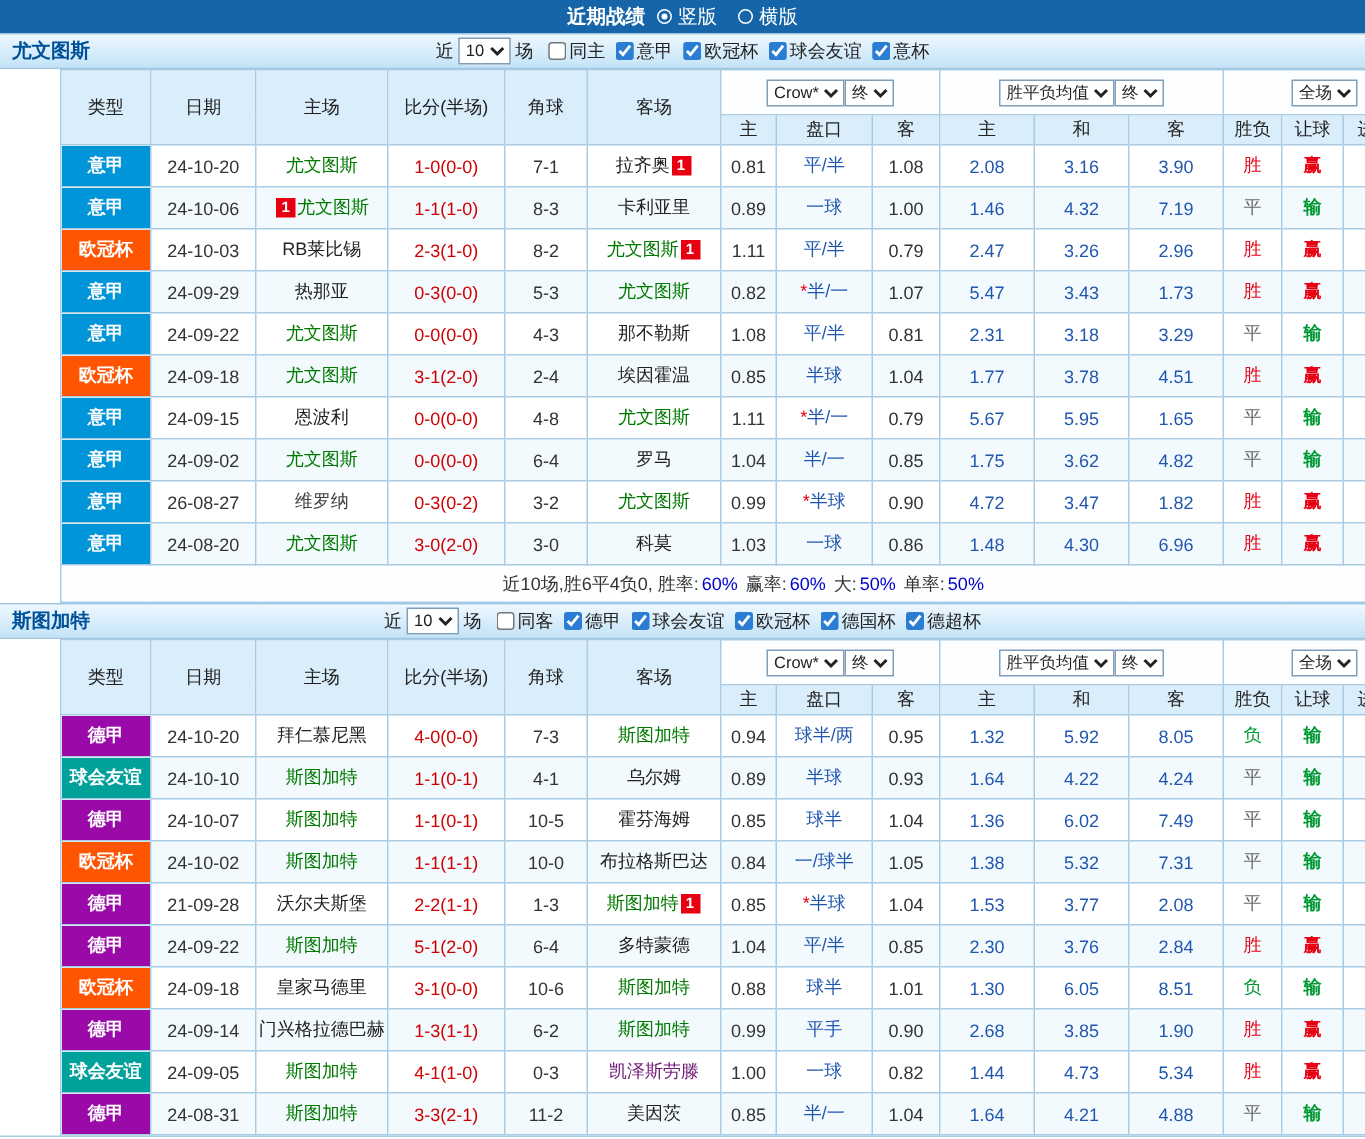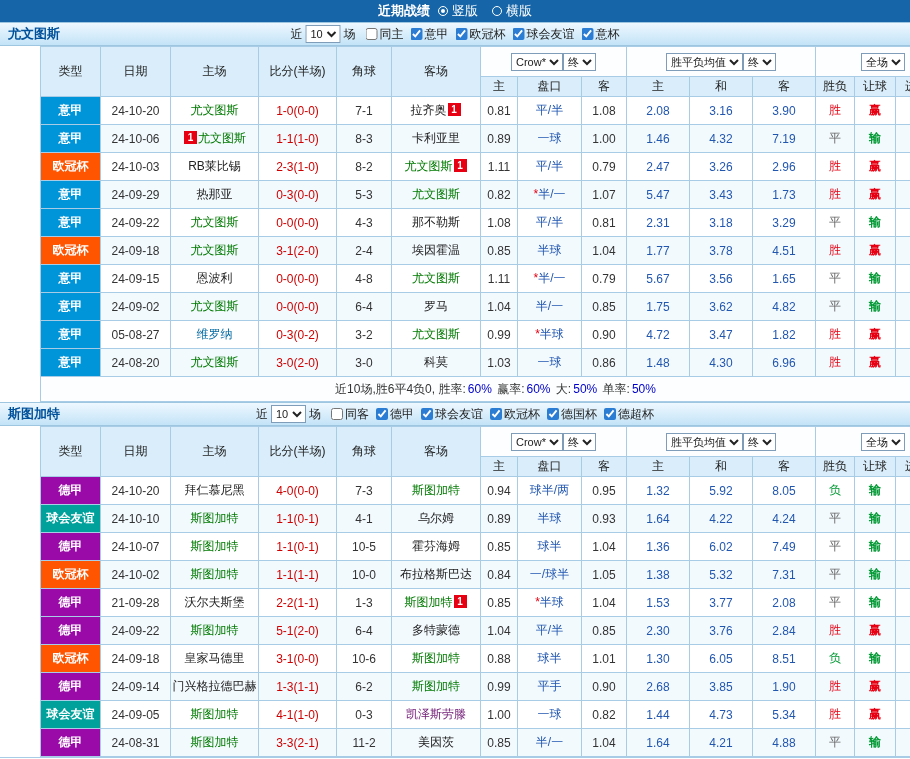--- a/index.html
+++ b/index.html
@@ -242,21 +242,21 @@
           <td class="comp" style="background: rgb(0, 149, 217);">意甲</td>
           <td>24-09-15</td>
           <td class="teamcell"><span style="color: rgb(34, 34, 34);">恩波利</span></td>
           <td class="score">0-0(0-0)</td>
           <td>4-8</td>
           <td class="teamcell"><span style="color: rgb(0, 122, 0);">尤文图斯</span></td>
           <td class="oddsn">1.11</td>
           <td class="hand"><span style="color: rgb(230, 0, 18);">*</span>半/一</td>
           <td class="oddsn">0.79</td>
           <td class="avg">5.67</td>
-          <td class="avg">3.56</td>
+          <td class="avg">5.95</td>
           <td class="avg">1.65</td>
           <td style="color: rgb(102, 102, 102);">平</td>
           <td style="color: rgb(0, 153, 51); font-weight: bold;">输</td>
           <td style="color: rgb(0, 153, 51);">小</td>
         </tr>
         <tr class="data alt">
           <td class="comp" style="background: rgb(0, 149, 217);">意甲</td>
           <td>24-09-02</td>
           <td class="teamcell"><span style="color: rgb(0, 122, 0);">尤文图斯</span></td>
           <td class="score">0-0(0-0)</td>
@@ -267,22 +267,22 @@
           <td class="oddsn">0.85</td>
           <td class="avg">1.75</td>
           <td class="avg">3.62</td>
           <td class="avg">4.82</td>
           <td style="color: rgb(102, 102, 102);">平</td>
           <td style="color: rgb(0, 153, 51); font-weight: bold;">输</td>
           <td style="color: rgb(0, 153, 51);">小</td>
         </tr>
         <tr class="data">
           <td class="comp" style="background: rgb(0, 149, 217);">意甲</td>
-          <td>05-08-27</td>
-          <td class="teamcell"><span style="color: #0369a1;">维罗纳</span></td>
+          <td>26-08-27</td>
+          <td class="teamcell"><span style="color: #404040;">维罗纳</span></td>
           <td class="score">0-3(0-2)</td>
           <td>3-2</td>
           <td class="teamcell"><span style="color: rgb(0, 122, 0);">尤文图斯</span></td>
           <td class="oddsn">0.99</td>
           <td class="hand"><span style="color: rgb(230, 0, 18);">*</span>半球</td>
           <td class="oddsn">0.90</td>
           <td class="avg">4.72</td>
           <td class="avg">3.47</td>
           <td class="avg">1.82</td>
           <td style="color: rgb(230, 0, 18);">胜</td>

